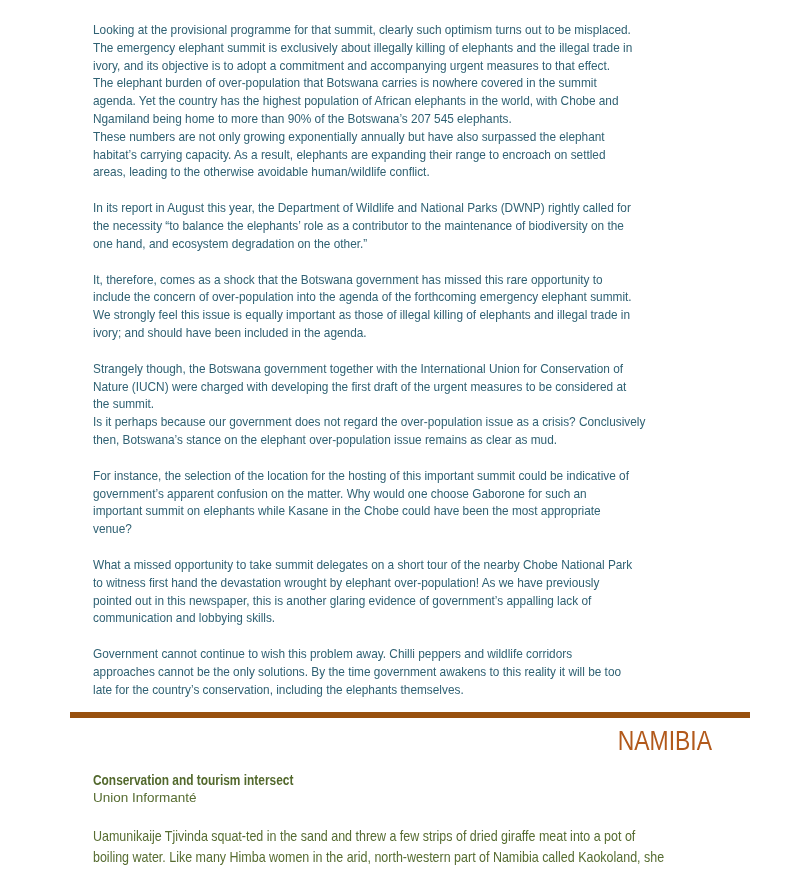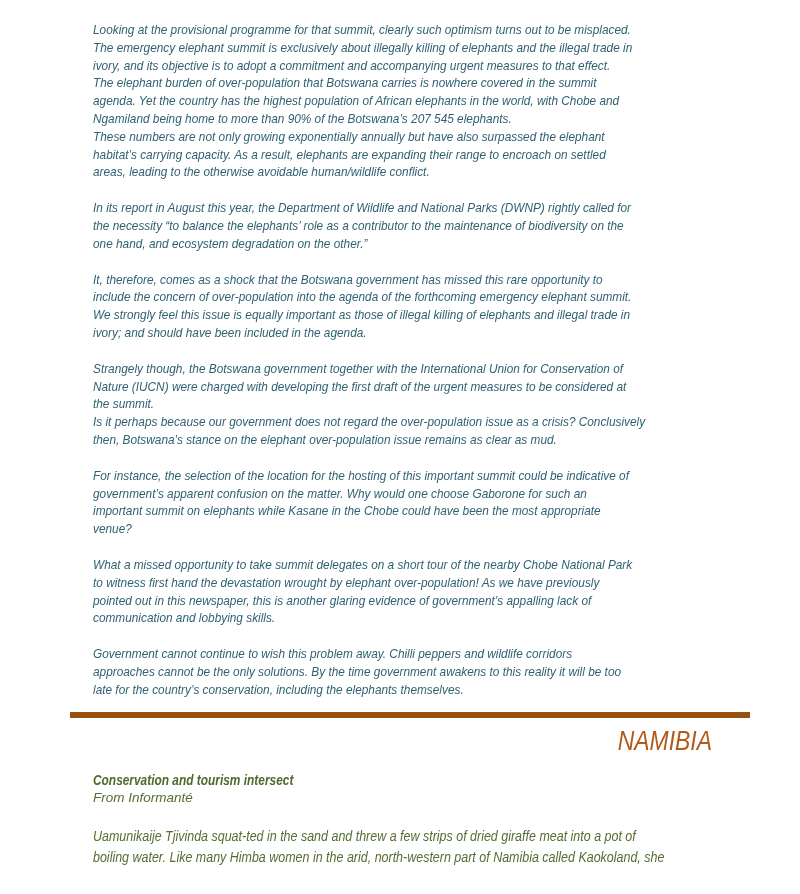--- a/index.html
+++ b/index.html
@@ -4,21 +4,20 @@
 <style>
   * { margin: 0; padding: 0; box-sizing: border-box; }
   html, body { background: #ffffff; }
   .page {
     position: relative;
     width: 800px;
     height: 894px;
     background: #ffffff;
     overflow: hidden;
     font-family: "Liberation Sans", sans-serif;
-    font-style: italic;
   }
   
   .botswana-article {
     position: absolute;
     left: 93px;
     top: 21px;
     width: 740px;
     color: #2F6173;
     font-size: 13px;
     line-height: 17.8px;
@@ -124,18 +123,18 @@
 approaches cannot be the only solutions. By the time government awakens to this reality it will be too
 late for the country’s conservation, including the elephants themselves.</p>
   </div>
 
   <div class="section-divider"></div>
 
   <div class="namibia-label">NAMIBIA</div>
 
   <div class="namibia-title">Conservation and tourism intersect</div>
 
-  <div class="namibia-byline">From Informanté</div>
+  <div class="namibia-byline">Union Informanté</div>
 
   <div class="namibia-body">Uamunikaije Tjivinda squat-ted in the sand and threw a few strips of dried giraffe meat into a pot of
 boiling water. Like many Himba women in the arid, north-western part of Namibia called Kaokoland, she</div>
 
 </div>
 
 </body></html>

